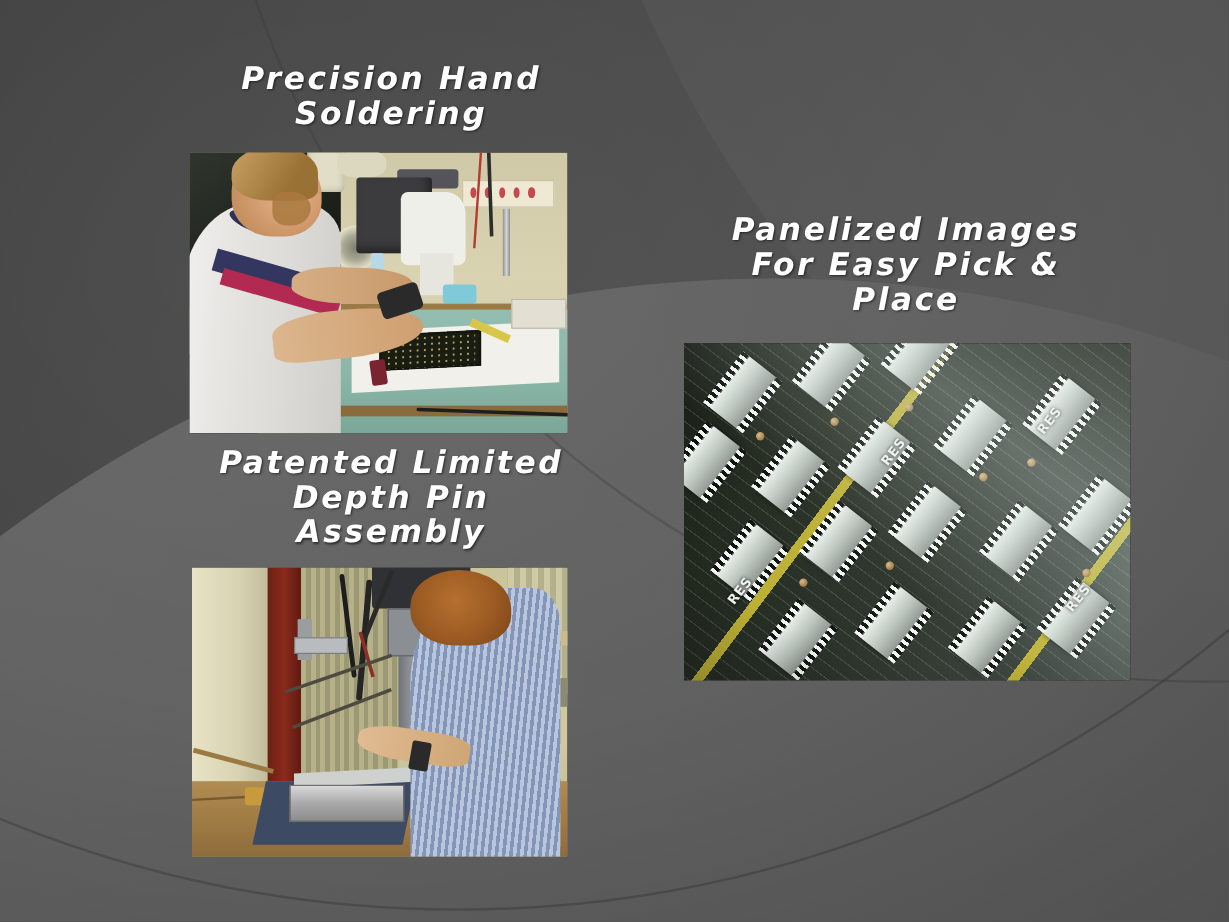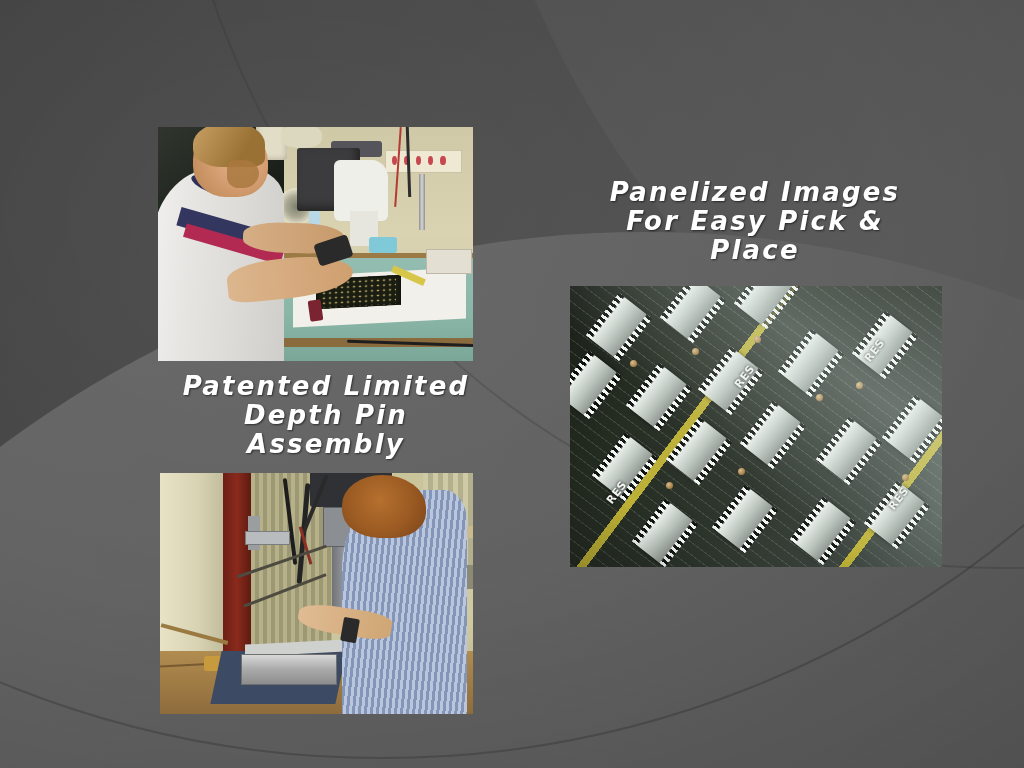--- a/index.html
+++ b/index.html
@@ -212,20 +212,22 @@
 
 <div class="slide">
 
   <div class="bg-base"></div>
   <div class="bg-wedge"></div>
   <div class="bg-sweep"></div>
   <div class="bg-arc"></div>
   <div class="bg-arc2"></div>
   <div class="bg-vig"></div>
 
+  <div class="heading" id="h-soldering">Precision  Hand
+Soldering</div>
 
   <div class="heading" id="h-pin">Patented Limited
 Depth  Pin
 Assembly</div>
 
   <div class="heading" id="h-panel">Panelized  Images
 For Easy Pick &amp;
 Place</div>
 
   <div class="photo" id="photo-soldering">

